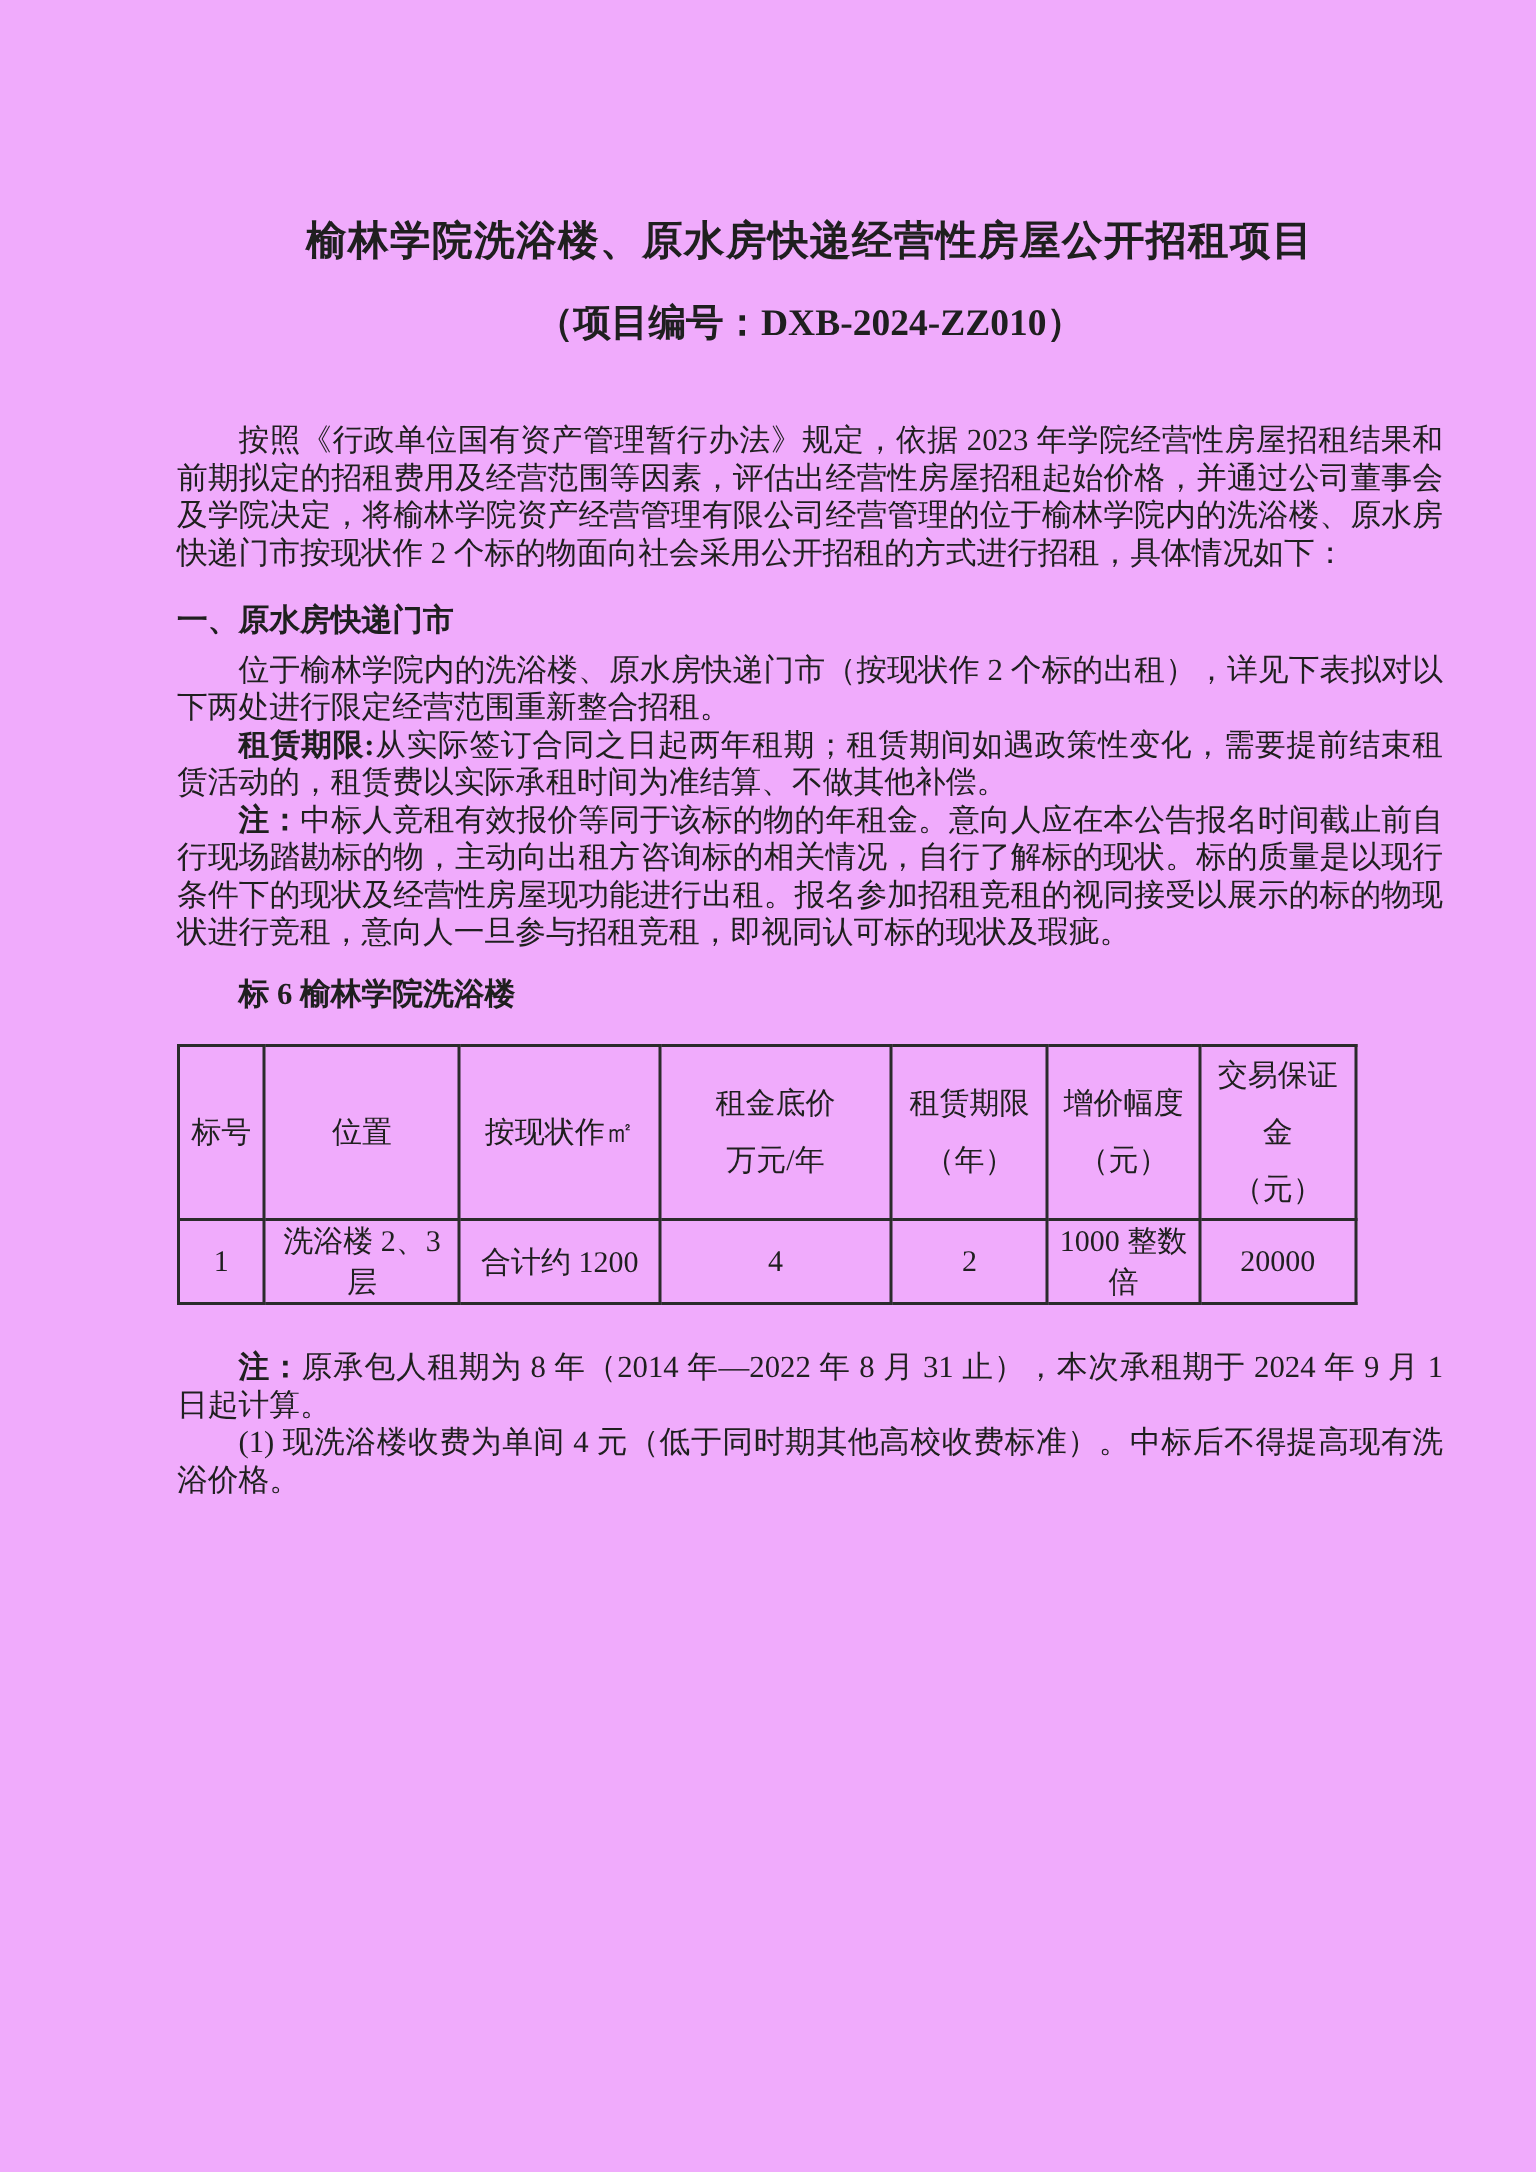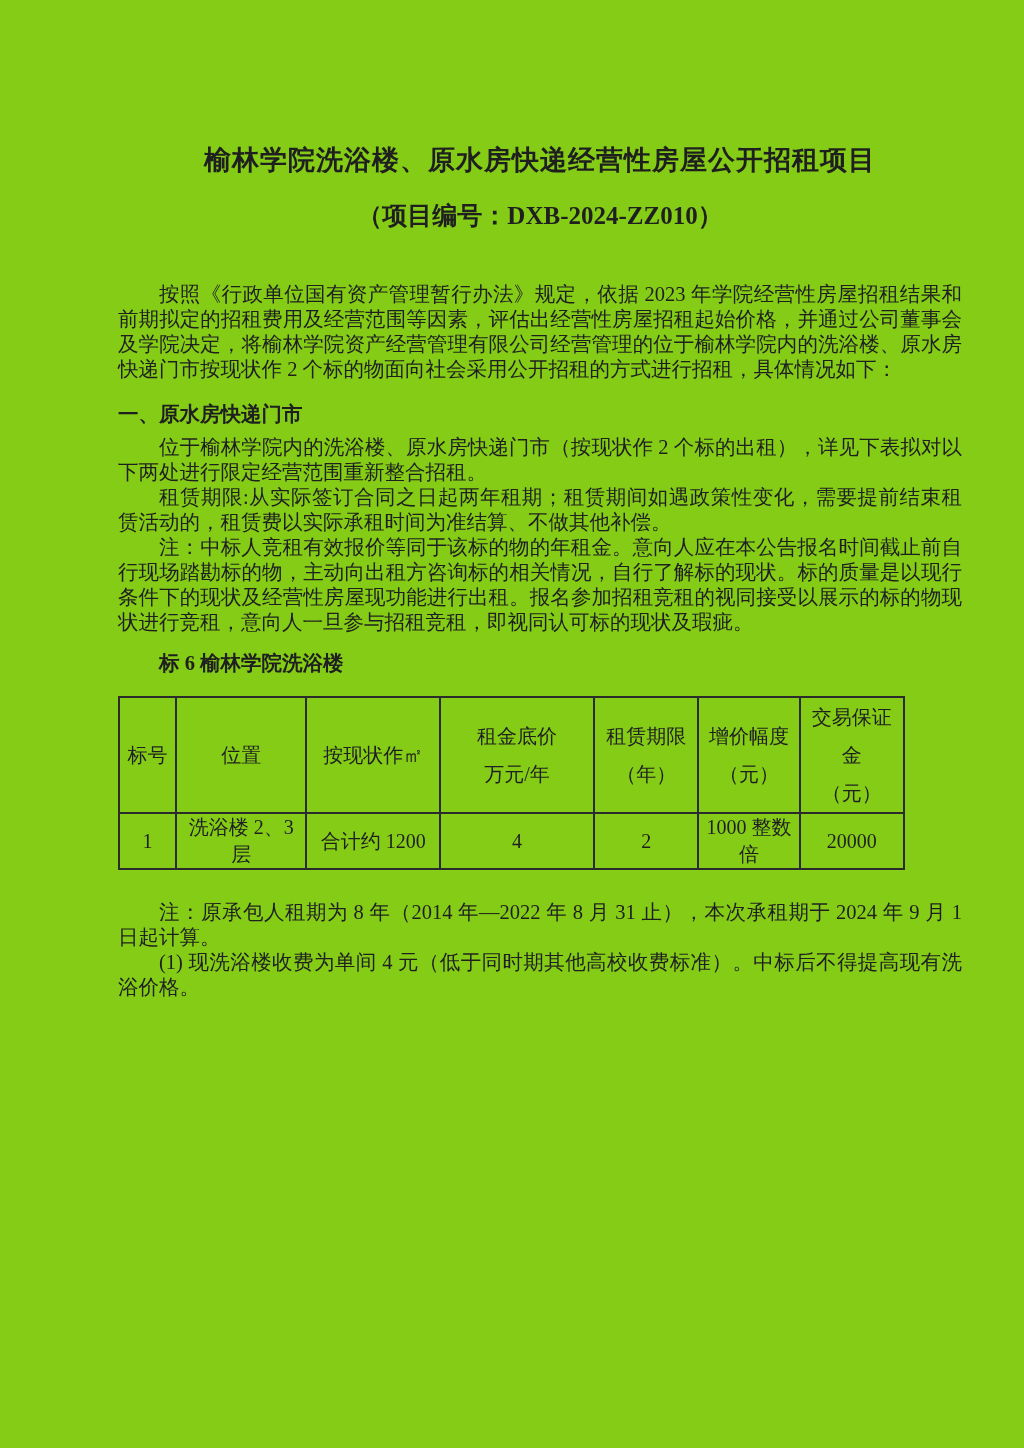--- a/index.html
+++ b/index.html
@@ -5,21 +5,21 @@
   * { margin: 0; padding: 0; box-sizing: border-box; }
   html, body { background: #ffffff; }
   body {
     width: 1024px;
     font-family: "Liberation Serif", "DejaVu Serif", serif;
     color: #1f1f1f;
   }
   .page {
     width: 1024px;
     height: 1448px;
-    background: #84cc16;
+    background: #f0abfc;
     padding: 0 62px 0 118px;
     overflow: hidden;
   }
   .title {
     margin-top: 140px;
     text-align: center;
     font-size: 27px;
     font-weight: bold;
     line-height: 40px;
     letter-spacing: 1px;
@@ -37,21 +37,21 @@
     text-align: justify;
     text-indent: 2em;
   }
   .intro { margin-top: 46px; }
   .sec-heading {
     margin-top: 12px;
     font-size: 20.5px;
     font-weight: bold;
     line-height: 41px;
   }
-  .bold { font-weight: normal; }
+  .bold { font-weight: bold; }
   .lot-heading {
     margin-top: 8px;
     font-size: 20.5px;
     font-weight: bold;
     line-height: 41px;
     text-indent: 2em;
     text-align: left;
   }
   table.lot-table {
     margin-top: 12px;

